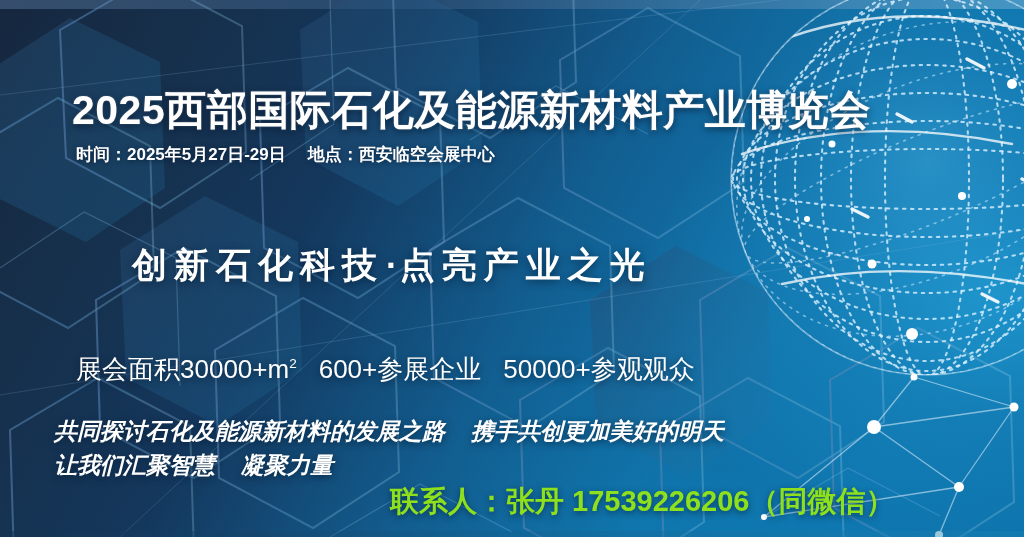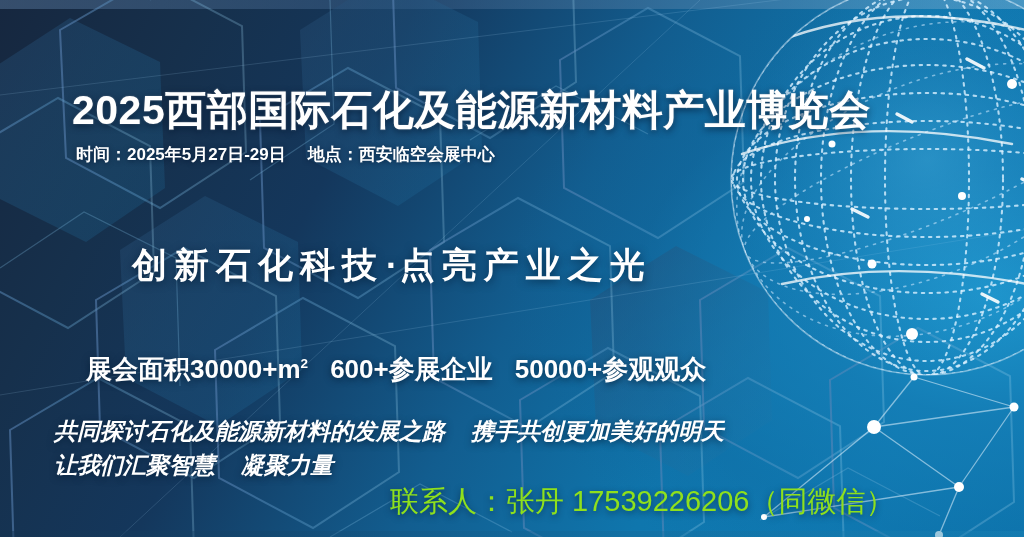--- a/index.html
+++ b/index.html
@@ -81,23 +81,23 @@
     font-weight:bold;
     color:#ffffff;
     letter-spacing:7px;
     white-space:nowrap;
     text-shadow:0 2px 9px rgba(0,25,50,.7);
     text-align:center;
   }
   .slogan .dot{letter-spacing:0;padding:0 2px;}
 
   .stats{
-    position:absolute;left:86px;top:352px;
+    position:absolute;left:76px;top:352px;
     font-size:26px;
-    font-weight:bold;
+    font-weight:normal;
     color:#ffffff;
     white-space:nowrap;
     text-shadow:0 2px 7px rgba(0,25,50,.7);
   }
   .stats .seg{display:inline-block;}
   .stats .sp{display:inline-block;width:22px;}
   .stats sup{font-size:.52em;vertical-align:super;line-height:0;}
 
   .tag-line{
     position:absolute;left:54px;
@@ -108,21 +108,21 @@
     white-space:nowrap;
     text-shadow:0 2px 7px rgba(0,25,50,.7);
   }
   .tag-1{top:416px;}
   .tag-2{top:450px;}
   .tag-line .sp{display:inline-block;width:26px;}
 
   .contact{
     position:absolute;left:390px;top:482px;
     font-size:29px;
-    font-weight:normal;
+    font-weight:bold;
     color:#8fe01c;
     white-space:nowrap;
     text-shadow:0 2px 6px rgba(0,30,55,.65);
   }
 </style>
 </head>
 <body>
 
 <div class="banner">
 

